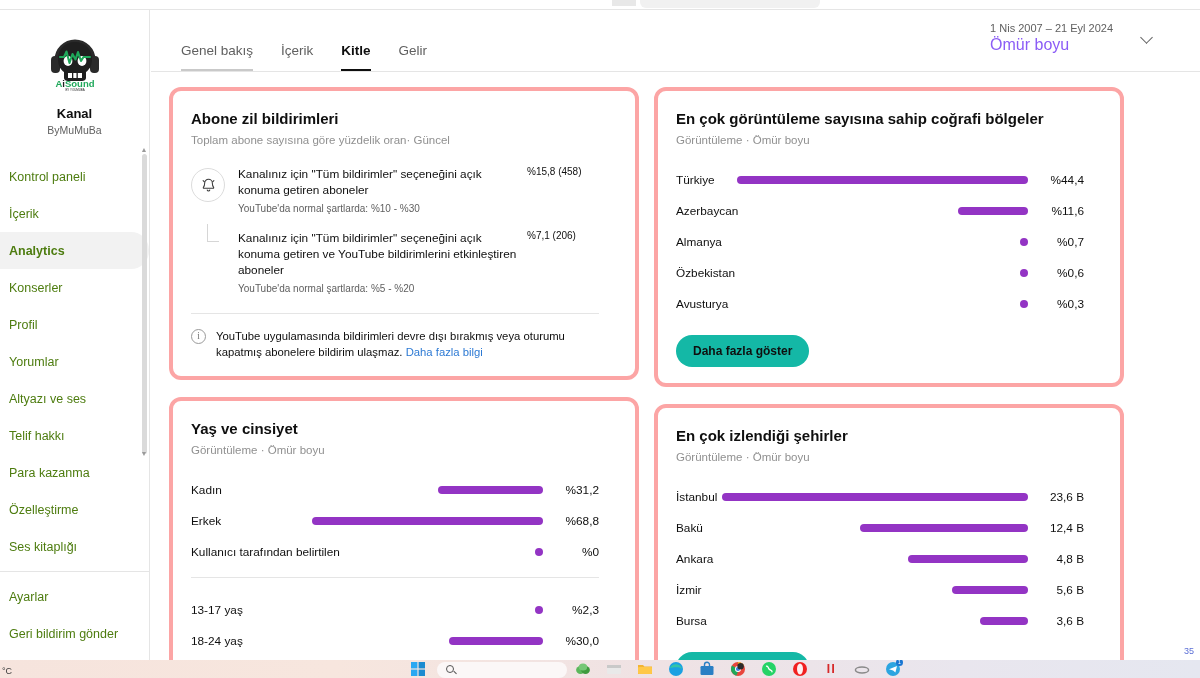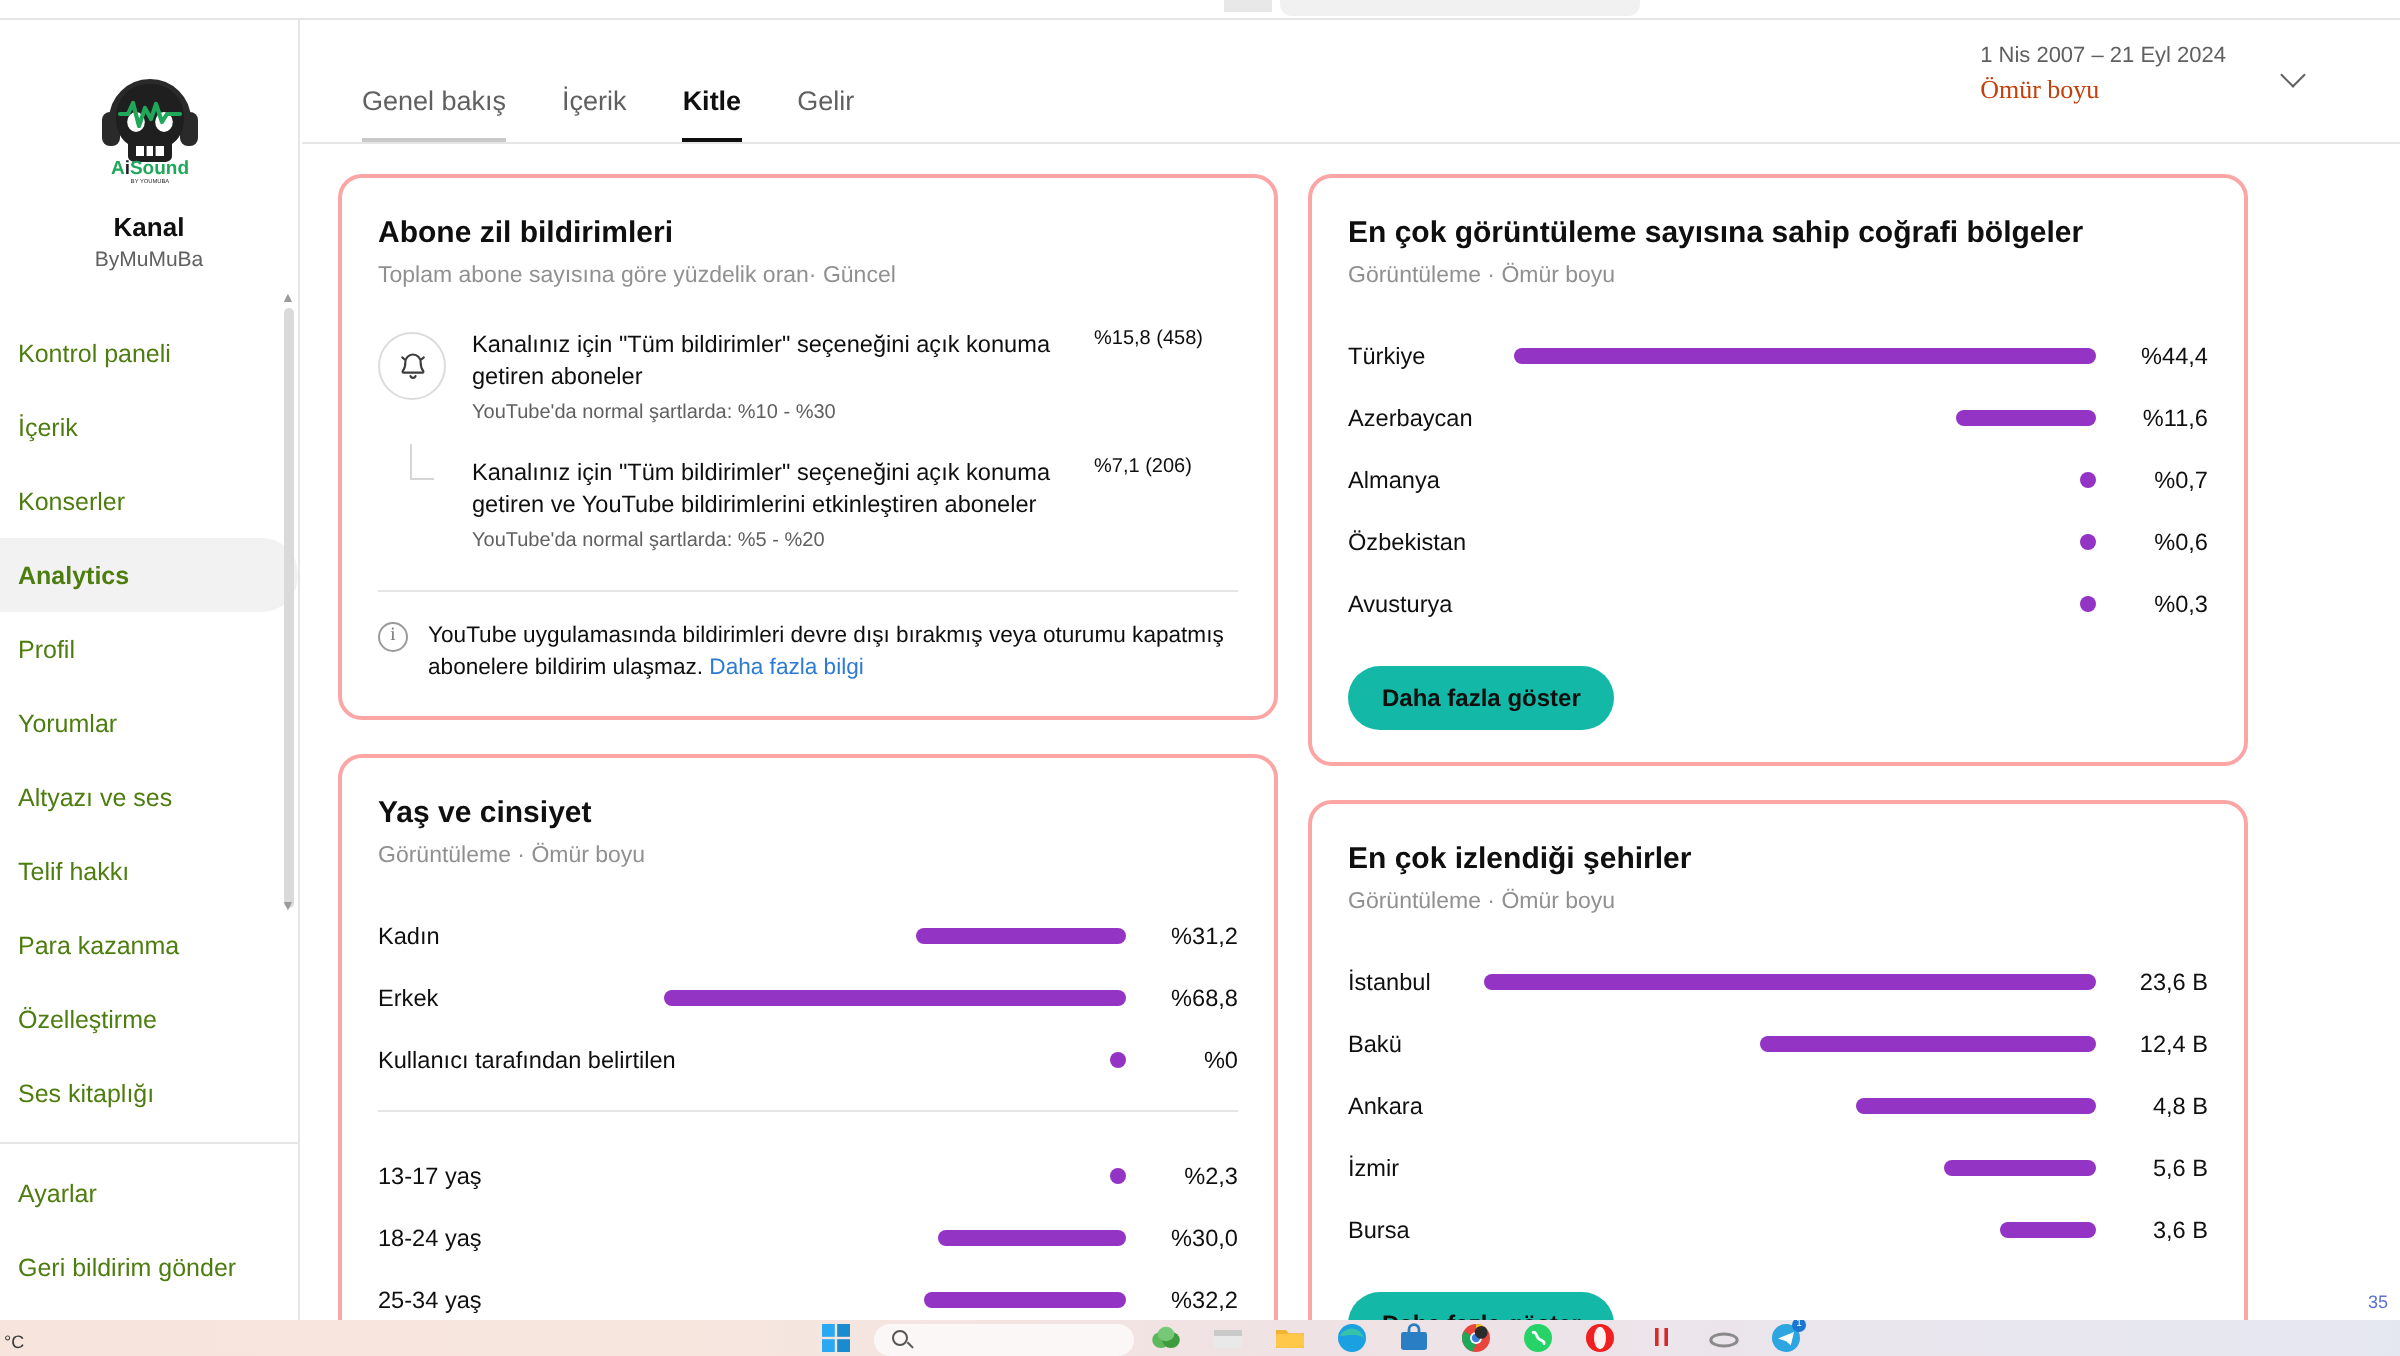--- a/index.html
+++ b/index.html
@@ -100,42 +100,42 @@
   .tab.active::after {
     content:""; position:absolute; left:14px; right:14px; bottom:0;
     height:2.5px; background:#0f0f0f;
   }
   .daterange {
     position:absolute; right:45px; top:10px;
     display:flex; align-items:center; gap:28px; cursor:pointer;
   }
   .daterange .dr-text { text-align:left; }
   .dr-line1 { font-size:11px; color:#606060; line-height:16px; }
-  .dr-line2 { font-size:13px; color:#c2410c; line-height:18px;font-family:Liberation Serif, serif; }
+  .dr-line2 { font-size:16px; color:#8b5cf6; line-height:18px; }
   .chev {
     width:14px; height:14px; position:relative;
   }
   .chev::before {
     content:""; position:absolute; left:1px; top:3px;
     width:8px; height:8px; border-right:1.6px solid #606060;
     border-bottom:1.6px solid #606060; transform:rotate(45deg);
   }
 
   
   .body {
     position:relative; padding:15px 0 0 0; height:588px;
     background:#fff; overflow:hidden;
   }
   .col { position:absolute; top:15px; width:470px; }
   .col-left { left:18px; }
   .col-right { left:503px; }
 
   .card {
-    background:#fff; border:2px solid #fca5a5; border-radius:12px;
-    padding:18px 18px 16px 18px; margin-bottom:17px;
+    background:#fff; border:4px solid #fca5a5; border-radius:12px;
+    padding:18px 36px 16px 18px; margin-bottom:17px;
   }
   .card-title {
     font-size:15px; font-weight:700; color:#0f0f0f; line-height:20px;
   }
   .card-sub {
     margin-top:4px; font-size:11.5px; color:#909090; line-height:15px;
   }
 
   
   .notif-block { margin-top:18px; position:relative; }
@@ -289,25 +289,25 @@
       <div class="nav-arrow-up">▲</div>
       <div class="nav-scrollbar"></div>
       <div class="nav-arrow-down">▼</div>
 
       <div class="nav-item">
         <span>Kontrol paneli</span>
       </div>
       <div class="nav-item">
         <span>İçerik</span>
       </div>
-      <div class="nav-item">
-        <span>Konserler</span>
-      </div>
       <div class="nav-item active">
         <span>Analytics</span>
+      </div>
+      <div class="nav-item">
+        <span>Konserler</span>
       </div>
       <div class="nav-item">
         <span>Profil</span>
       </div>
       <div class="nav-item">
         <span>Yorumlar</span>
       </div>
       <div class="nav-item">
         <span>Altyazı ve ses</span>
       </div>

